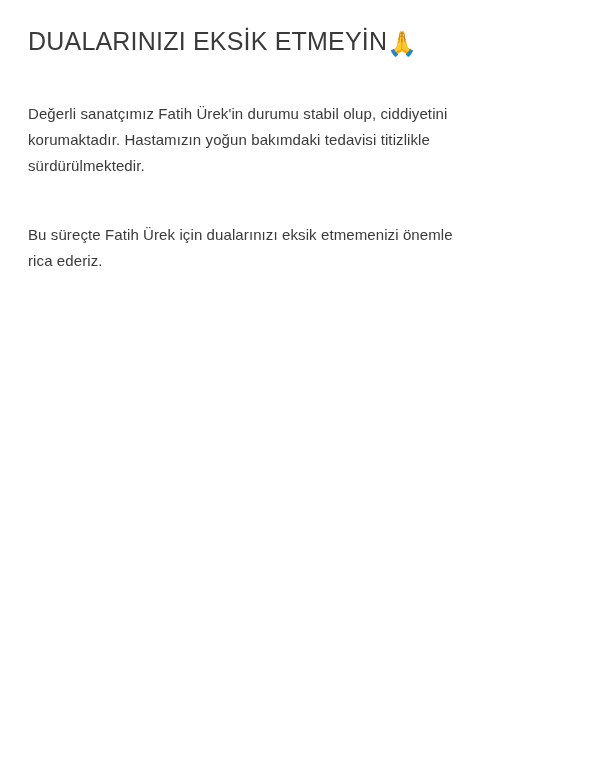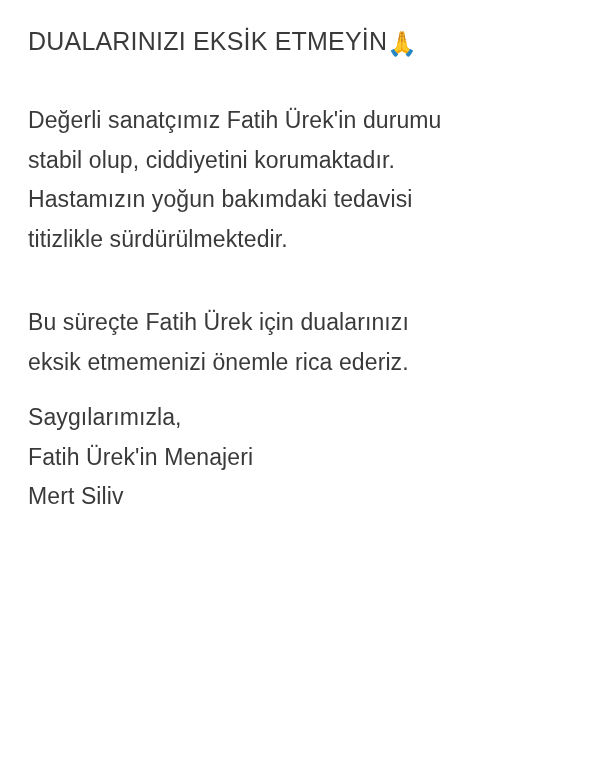--- a/index.html
+++ b/index.html
@@ -29,29 +29,29 @@
     font-weight: 400;
     color: #3a3a3a;
     margin: 0 0 42px 0;
     white-space: nowrap;
   }
   .headline .emoji {
     font-size: 24px;
     vertical-align: -2px;
   }
   .para {
-    font-size: 23px;
+    font-size: 15px;
     line-height: 1.72;
     font-weight: 400;
     color: #3a3a3a;
     margin: 0 0 44px 0;
     letter-spacing: 0.1px;
   }
   .para:last-of-type {
-    margin-bottom: 16px;
+    margin-bottom: 0;
   }
   .signature {
     font-size: 23px;
     line-height: 1.72;
     font-weight: 400;
     color: #3a3a3a;
     margin: 0;
     letter-spacing: 0.1px;
   }
   .sig-line {
@@ -63,19 +63,14 @@
 
 <article class="statement">
 
   <h1 class="headline"><span>DUALARINIZI EKSİK ETMEYİN</span><span class="emoji">🙏</span></h1>
 
   <p class="para">Değerli sanatçımız Fatih Ürek'in durumu stabil olup, ciddiyetini korumaktadır. Hastamızın yoğun bakımdaki tedavisi titizlikle sürdürülmektedir.</p>
 
 
   <p class="para">Bu süreçte Fatih Ürek için dualarınızı eksik etmemenizi önemle rica ederiz.</p>
 
-  <div class="signature">
-    <span class="sig-line">Saygılarımızla,</span>
-    <span class="sig-line">Fatih Ürek'in Menajeri</span>
-    <span class="sig-line">Mert Siliv</span>
-  </div>
 
 </article>
 
 </body></html>

